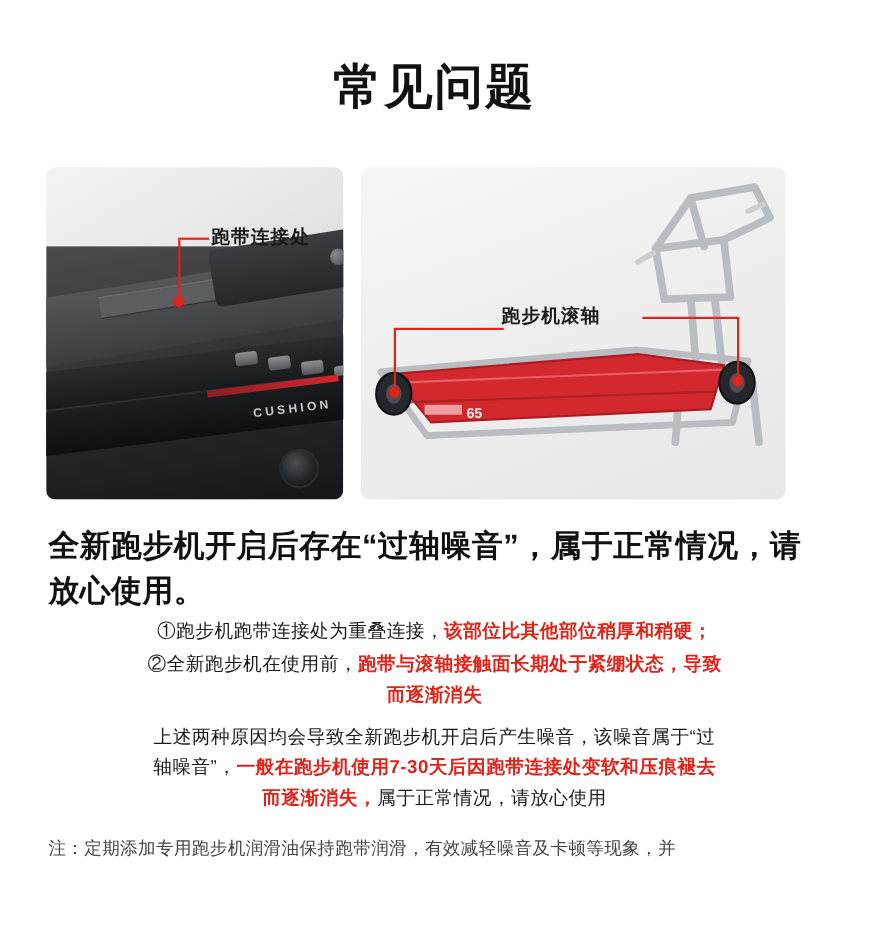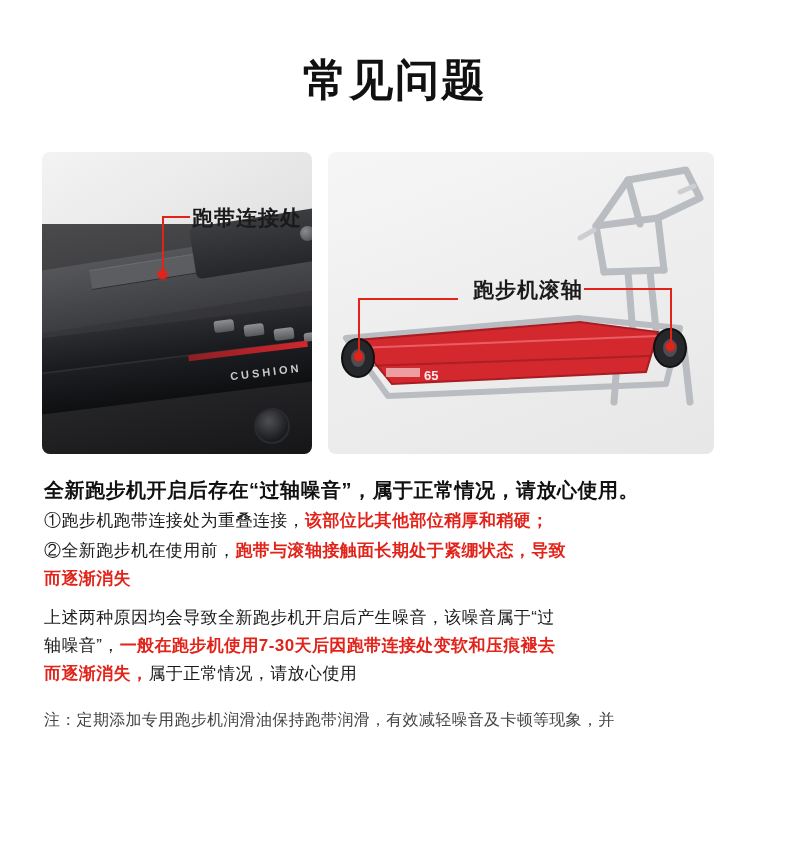--- a/index.html
+++ b/index.html
@@ -142,52 +142,53 @@
     background: #e2231a;
     box-shadow: 0 0 0 2px rgba(226,35,26,0.25);
   }
   .anno-line {
     position: absolute;
     background: #e2231a;
     height: 1.5px;
   }
   .anno-label {
     position: absolute;
-    font-size: 21px;
+    font-size: 17px;
     font-weight: bold;
     color: #1a1a1a;
     white-space: nowrap;
     letter-spacing: 1px;
   }
 
   
   .tm-frame {
     position: absolute;
     inset: 0;
   }
   .tm-frame svg { display:block; }
 
   
   .content {
     padding: 22px 44px 0 44px;
     box-sizing: border-box;
   }
   .lead {
-    font-size: 20px;
+    font-size: 28px;
     font-weight: bold;
     color: #111111;
     line-height: 1.45;
     letter-spacing: 0.5px;
   }
   .para {
     font-size: 17px;
     color: #1a1a1a;
     line-height: 1.65;
     letter-spacing: 0.4px;
     margin-top: 10px;
+    text-align: center;
   }
   .para.tight { margin-top: 2px; }
   .red { color: #e2231a; font-weight: bold; }
   .note {
     margin-top: 18px;
     font-size: 16px;
     color: #444444;
     line-height: 1.7;
     letter-spacing: 0.3px;
   }
@@ -264,21 +265,21 @@
           <rect x="58" y="216" width="34" height="9" fill="#ffffff" opacity="0.55"></rect>
         </svg>
       </div>
 
       <div class="anno-dot" style="left:26px; top:200px;"></div>
       <div class="anno-dot" style="left:338px; top:190px;"></div>
       <div class="anno-line" style="left:30px; top:148px; width:2px; height:56px;"></div>
       <div class="anno-line" style="left:30px; top:146px; width:100px;"></div>
       <div class="anno-line" style="left:342px; top:138px; width:2px; height:56px;"></div>
       <div class="anno-line" style="left:256px; top:136px; width:88px;"></div>
-      <div class="anno-label" style="left:145px; top:124px;">跑步机滚轴</div>
+      <div class="anno-label" style="left:128px; top:124px;">跑步机滚轴</div>
     </div>
 
   </div>
 
   <div class="content">
 
     <div class="lead">全新跑步机开启后存在“过轴噪音”，属于正常情况，请放心使用。</div>
 
     <div class="para tight">
       <span>①跑步机跑带连接处为重叠连接，</span><span class="red">该部位比其他部位稍厚和稍硬；</span>

